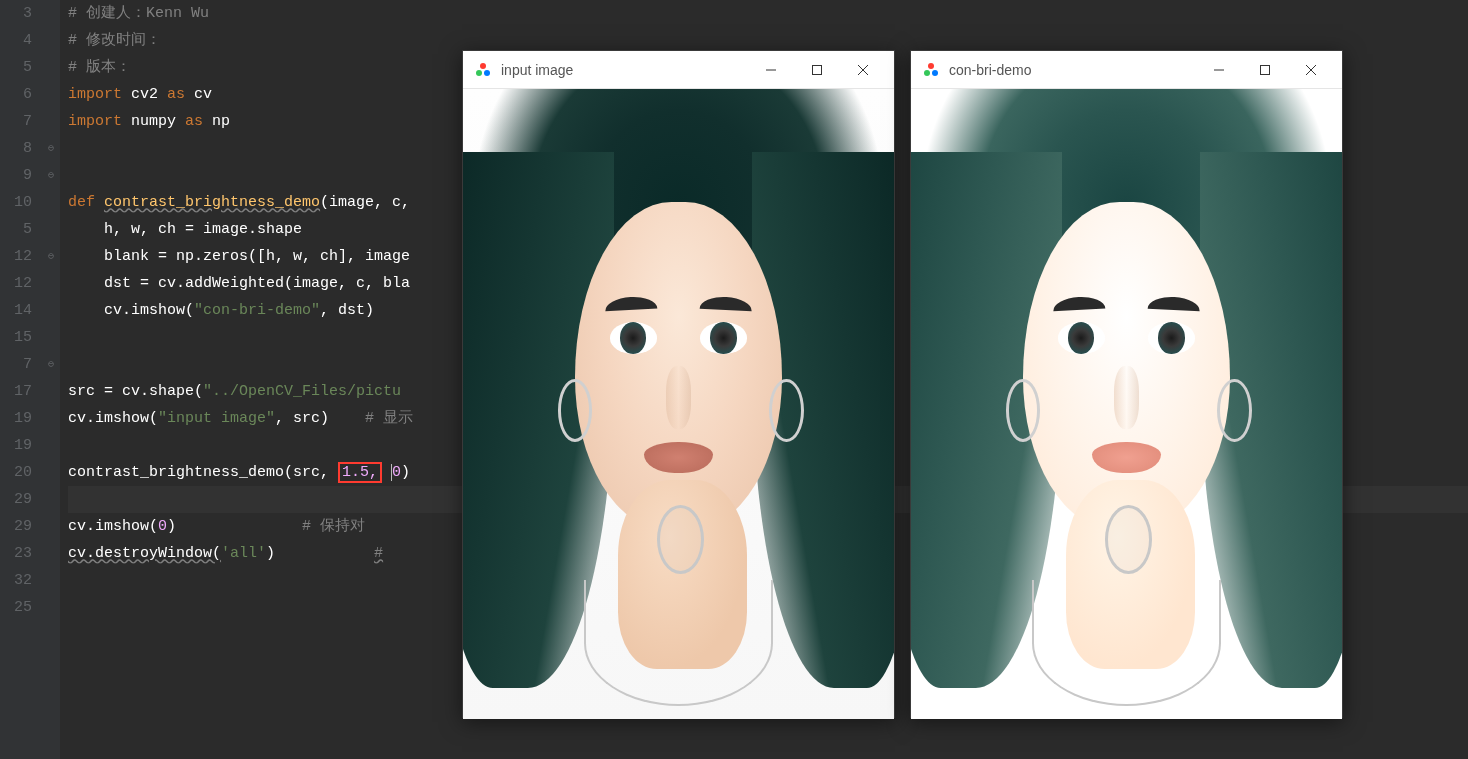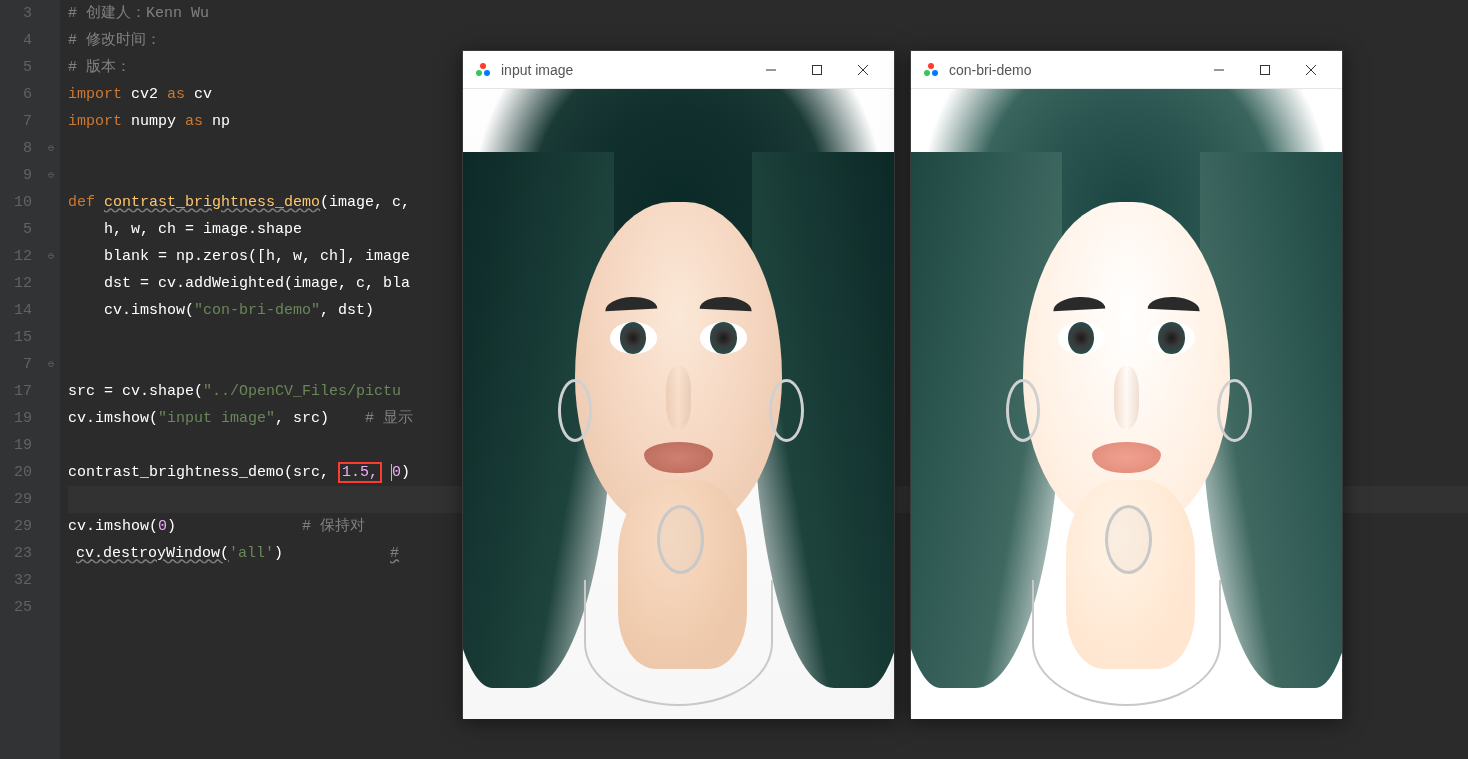--- a/index.html
+++ b/index.html
@@ -55,21 +55,21 @@
   }
   .line.current {
     background: #323232;
   }
   .kw { color: #cc7832; }
   .str { color: #6a8759; }
   .num { color: #f0abfc; }
   .com { color: #808080; }
   .decl { color: #ffc66d; text-decoration: underline wavy #808080; }
   .id { color: #ffffff; }
-  .warn { text-decoration: underline wavy #808080; margin-left: 8px; }
+  .warn { text-decoration: underline wavy #808080; }
   .redbox {
     border: 2px solid #ff3b30;
     padding: 0 2px;
   }
   .caret {
     border-left: 1px solid #bbb;
   }
 
   
   .window {

